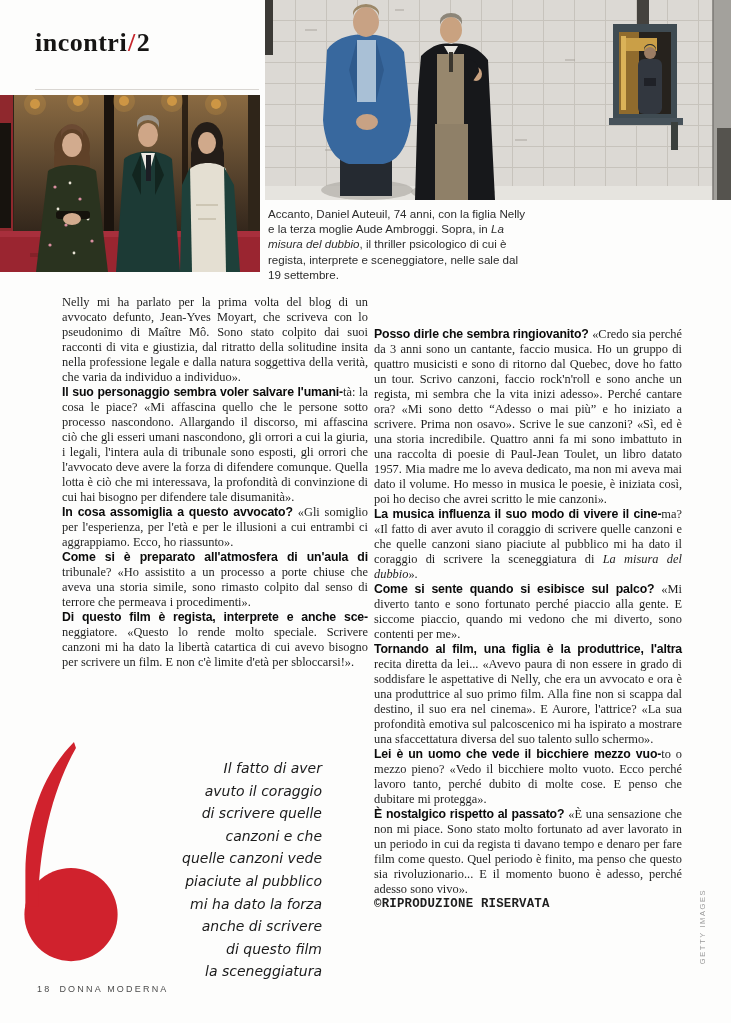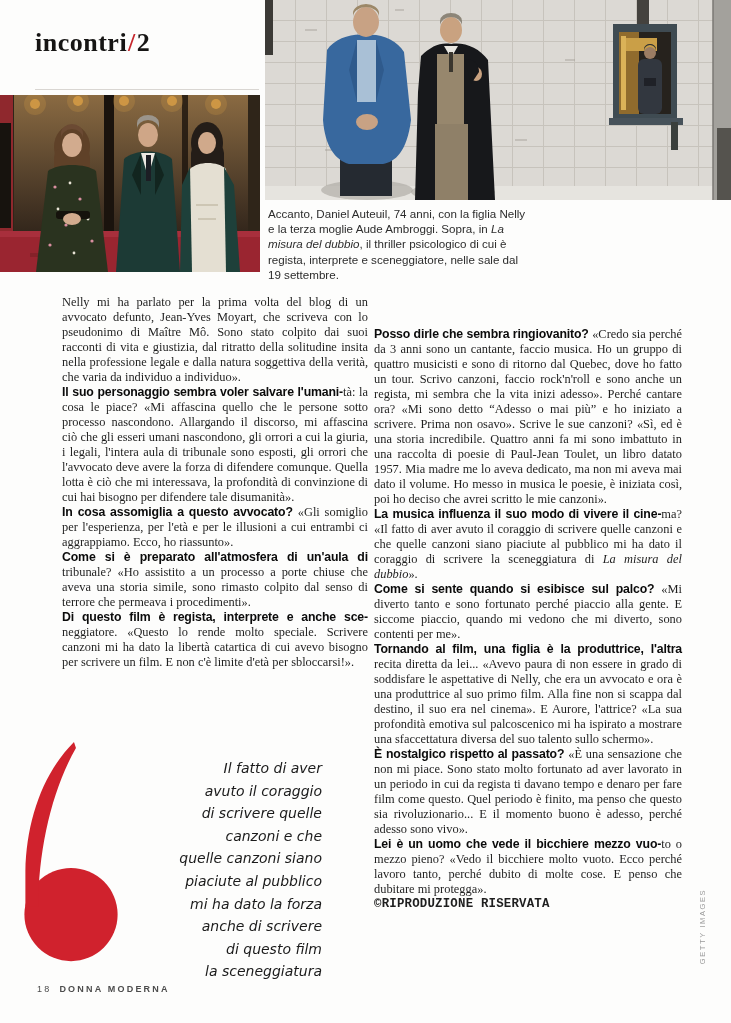--- a/index.html
+++ b/index.html
@@ -30,21 +30,21 @@
         font-size:12.3px;letter-spacing:-.15px;color:#0b0b0b;}
   .copyright{font-weight:700;letter-spacing:.2px;font-family:Liberation Mono, monospace;}
 
   .quote-mark{position:absolute;left:22px;top:740px;width:100px;height:238px;}
   .pull-quote{position:absolute;left:56px;top:757px;width:266px;text-align:right;
         font-family:"DejaVu Sans",sans-serif;font-style:italic;
         font-size:14px;line-height:22.6px;color:#1b1b1b;}
 
   .footer{position:absolute;left:37px;top:984px;font-size:9px;
         letter-spacing:2.2px;color:#4c4c4c;white-space:nowrap;}
-  .footer .mag{margin-left:8px;font-weight:bold;}
+  .footer .mag{margin-left:8px;}
   .credit{position:absolute;left:662px;top:922px;width:80px;text-align:center;
         transform:rotate(-90deg);font-size:7.5px;letter-spacing:1.6px;color:#9b9b9b;
         white-space:nowrap;}
 </style>
 </head>
 <body>
 
 <div class="page">
 
   <div class="section-title">
@@ -194,35 +194,35 @@
       <p><b class="lead">Il suo personaggio sembra voler salvare l'umani-</b><span>tà: la cosa le piace? </span><span>«Mi affascina quello che le persone sotto processo nascondono. Allargando il discorso, mi affascina ciò che gli esseri umani nascondono, gli orrori a cui la giuria, i legali, l'intera aula di tribunale sono esposti, gli orrori che l'avvocato deve avere la forza di difendere comunque. Quella lotta è ciò che mi interessava, la profondità di convinzione di cui hai bisogno per difendere tale disumanità».</span></p>
       <p><b class="lead">In cosa assomiglia a questo avvocato? </b><span>«Gli somiglio per l'esperienza, per l'età e per le illusioni a cui entrambi ci aggrappiamo. Ecco, ho riassunto».</span></p>
       <p><b class="lead">Come si è preparato all'atmosfera di un'aula di </b><span>tribunale? </span><span>«Ho assistito a un processo a porte chiuse che aveva una storia simile, sono rimasto colpito dal senso di terrore che permeava i procedimenti».</span></p>
       <p><b class="lead">Di questo film è regista, interprete e anche sce-</b><span>neggiatore. </span><span>«Questo lo rende molto speciale. Scrivere canzoni mi ha dato la libertà catartica di cui avevo bisogno per scrivere un film. E non c'è limite d'età per sbloccarsi!».</span></p>
     </div>
   <div class="col col-right">
       <p><b class="lead">Posso dirle che sembra ringiovanito? </b><span>«Credo sia perché da 3 anni sono un cantante, faccio musica. Ho un gruppo di quattro musicisti e sono di ritorno dal Quebec, dove ho fatto un tour. Scrivo canzoni, faccio rock'n'roll e sono anche un regista, mi sembra che la vita inizi adesso». Perché cantare ora? «Mi sono detto “Adesso o mai più” e ho iniziato a scrivere. Prima non osavo». Scrive le sue canzoni? «Sì, ed è una storia incredibile. Quattro anni fa mi sono imbattuto in una raccolta di poesie di Paul-Jean Toulet, un libro datato 1957. Mia madre me lo aveva dedicato, ma non mi aveva mai dato il volume. Ho messo in musica le poesie, è iniziata così, poi ho deciso che avrei scritto le mie canzoni».</span></p>
       <p><b class="lead">La musica influenza il suo modo di vivere il cine-</b><span>ma? </span><span>«Il fatto di aver avuto il coraggio di scrivere quelle canzoni e che quelle canzoni siano piaciute al pubblico mi ha dato il coraggio di scrivere la sceneggiatura di </span><span class="it">La misura del dubbio</span><span>».</span></p>
       <p><b class="lead">Come si sente quando si esibisce sul palco? </b><span>«Mi diverto tanto e sono fortunato perché piaccio alla gente. E siccome piaccio, quando mi vedono che mi diverto, sono contenti per me».</span></p>
       <p><b class="lead">Tornando al film, una figlia è la produttrice, l'altra </b><span>recita diretta da lei... </span><span>«Avevo paura di non essere in grado di soddisfare le aspettative di Nelly, che era un avvocato e ora è una produttrice al suo primo film. Alla fine non si scappa dal destino, il suo era nel cinema». E Aurore, l'attrice? «La sua profondità emotiva sul palcoscenico mi ha ispirato a mostrare una sfaccettatura diversa del suo talento sullo schermo».</span></p>
+      <p><b class="lead">Lei è un uomo che vede il bicchiere mezzo vuo-</b><span>to o mezzo pieno? </span><span>«Vedo il bicchiere molto vuoto. Ecco perché lavoro tanto, perché dubito di molte cose. E penso che dubitare mi protegga».</span></p>
       <p><b class="lead">È nostalgico rispetto al passato? </b><span>«È una sensazione che non mi piace. Sono stato molto fortunato ad aver lavorato in un periodo in cui da regista ti davano tempo e denaro per fare film come questo. Quel periodo è finito, ma penso che questo sia rivoluzionario... E il momento buono è adesso, perché adesso sono vivo».</span></p>
-      <p><b class="lead">Lei è un uomo che vede il bicchiere mezzo vuo-</b><span>to o mezzo pieno? </span><span>«Vedo il bicchiere molto vuoto. Ecco perché lavoro tanto, perché dubito di molte cose. E penso che dubitare mi protegga».</span></p>
       <p class="copyright">©RIPRODUZIONE RISERVATA</p>
     </div>
 
   <svg class="quote-mark" viewBox="0 0 100 240" aria-hidden="true">
     <circle cx="49" cy="176" r="47" fill="#d0222d"></circle>
     <path d="M52,2 C20,34 4,82 3,132 L3,168 L16,168 C16,110 30,50 54,8 Z" fill="#d0222d"></path>
   </svg>
   <div class="pull-quote">
       <div>Il fatto di aver</div>
       <div>avuto il coraggio</div>
       <div>di scrivere quelle</div>
       <div>canzoni e che</div>
-      <div>quelle canzoni siano</div>
+      <div>quelle canzoni vede</div>
       <div>piaciute al pubblico</div>
       <div>mi ha dato la forza</div>
       <div>anche di scrivere</div>
       <div>di questo film</div>
       <div>la sceneggiatura</div>
     </div>
 
   <div class="footer">
     <span>18</span><span class="mag">DONNA MODERNA</span>
   </div>

